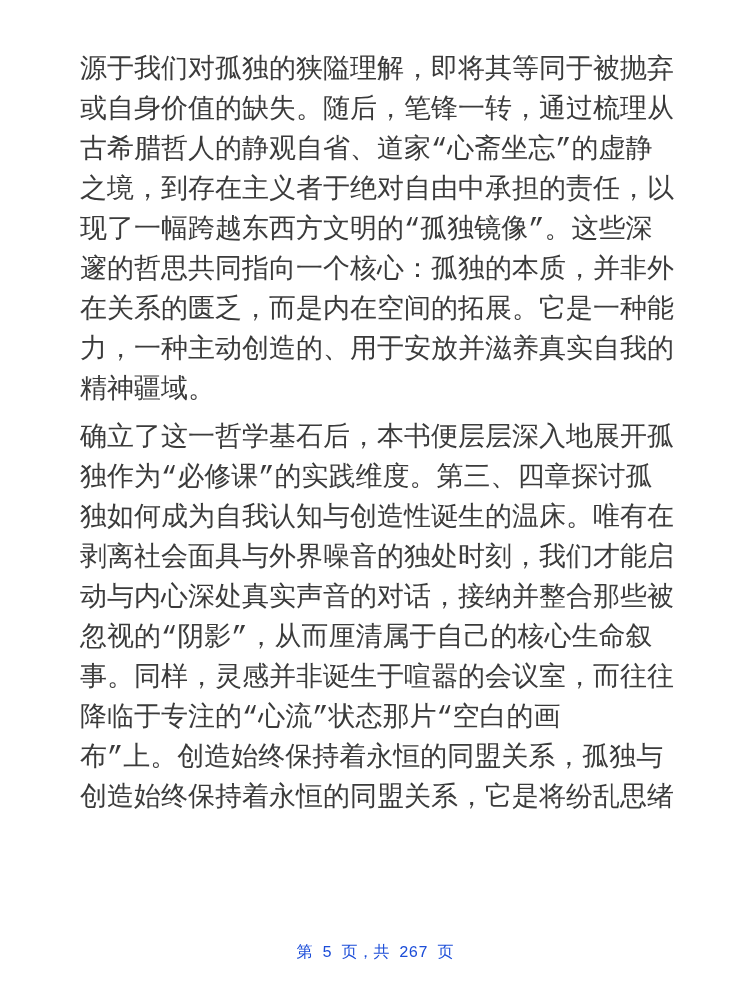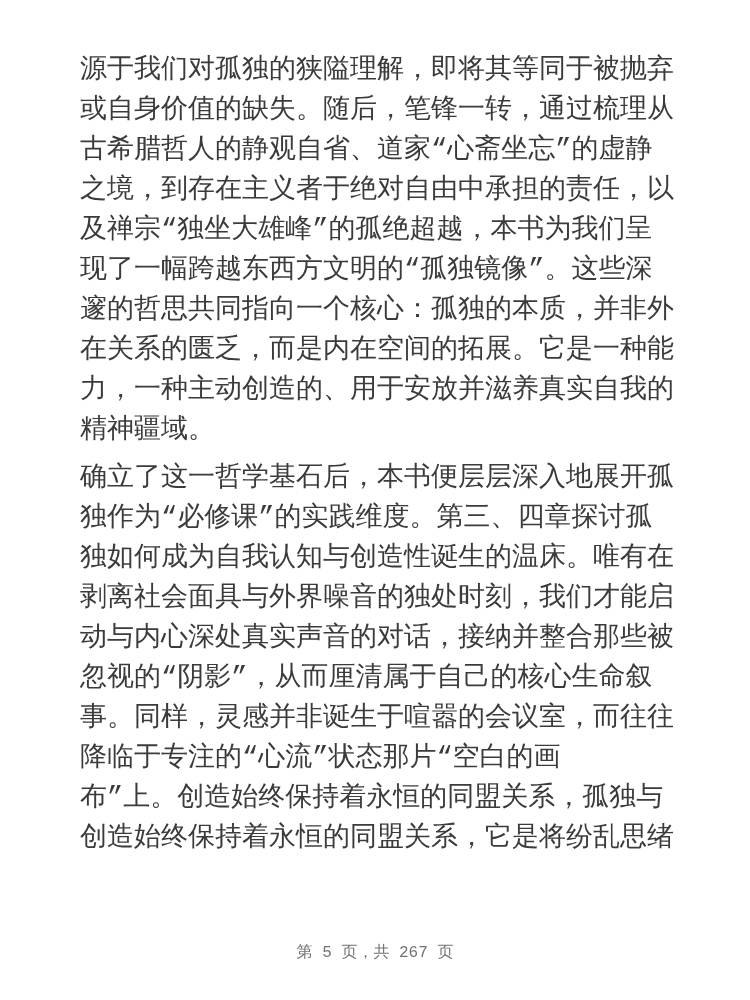--- a/index.html
+++ b/index.html
@@ -35,35 +35,34 @@
     white-space: nowrap;
   }
   .footer {
     position: absolute;
     top: 942px;
     left: 0;
     width: 100%;
     text-align: center;
     font-size: 16px;
     line-height: 22px;
-    color: #737373;
+    color: #1d4ed8;
   }
 </style>
 </head>
 <body>
 
 <div class="page">
   <div class="content">
 
     <div class="paragraph">
       <div class="line">源于我们对孤独的狭隘理解，即将其等同于被抛弃</div>
       <div class="line">或自身价值的缺失。随后，笔锋一转，通过梳理从</div>
       <div class="line">古希腊哲人的静观自省、道家“心斋坐忘”的虚静</div>
       <div class="line">之境，到存在主义者于绝对自由中承担的责任，以</div>
-      <div class="line">及禅宗“独坐大雄峰”的孤绝超越，本书为我们呈</div>
       <div class="line">现了一幅跨越东西方文明的“孤独镜像”。这些深</div>
       <div class="line">邃的哲思共同指向一个核心：孤独的本质，并非外</div>
       <div class="line">在关系的匮乏，而是内在空间的拓展。它是一种能</div>
       <div class="line">力，一种主动创造的、用于安放并滋养真实自我的</div>
       <div class="line">精神疆域。</div>
     </div>
 
     <div class="paragraph">
       <div class="line">确立了这一哲学基石后，本书便层层深入地展开孤</div>
       <div class="line">独作为“必修课”的实践维度。第三、四章探讨孤</div>

